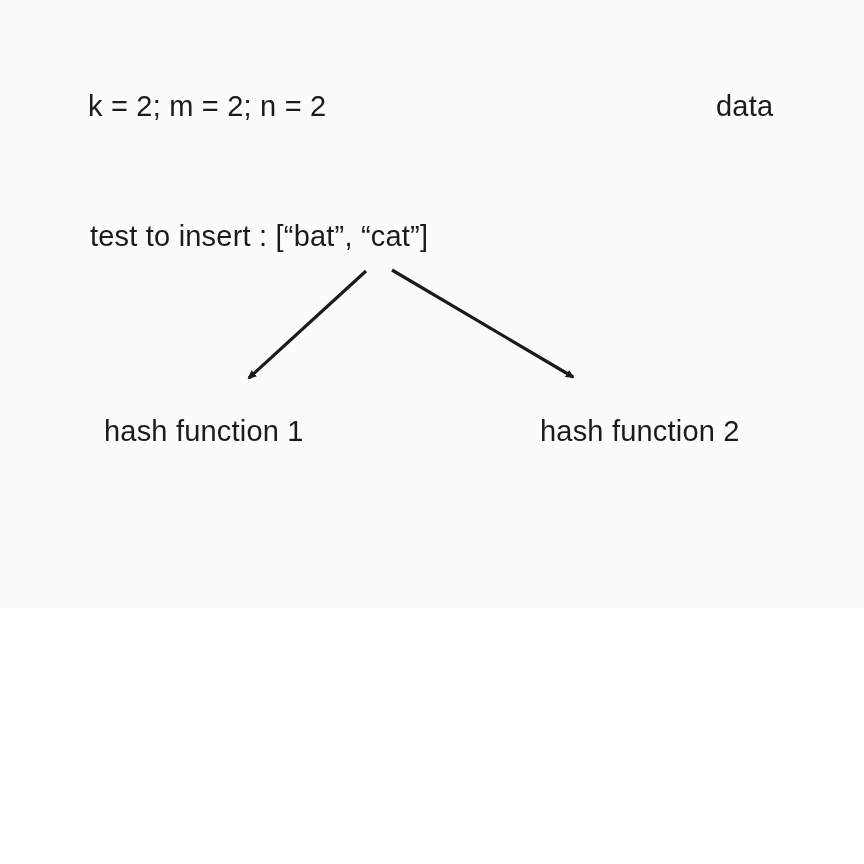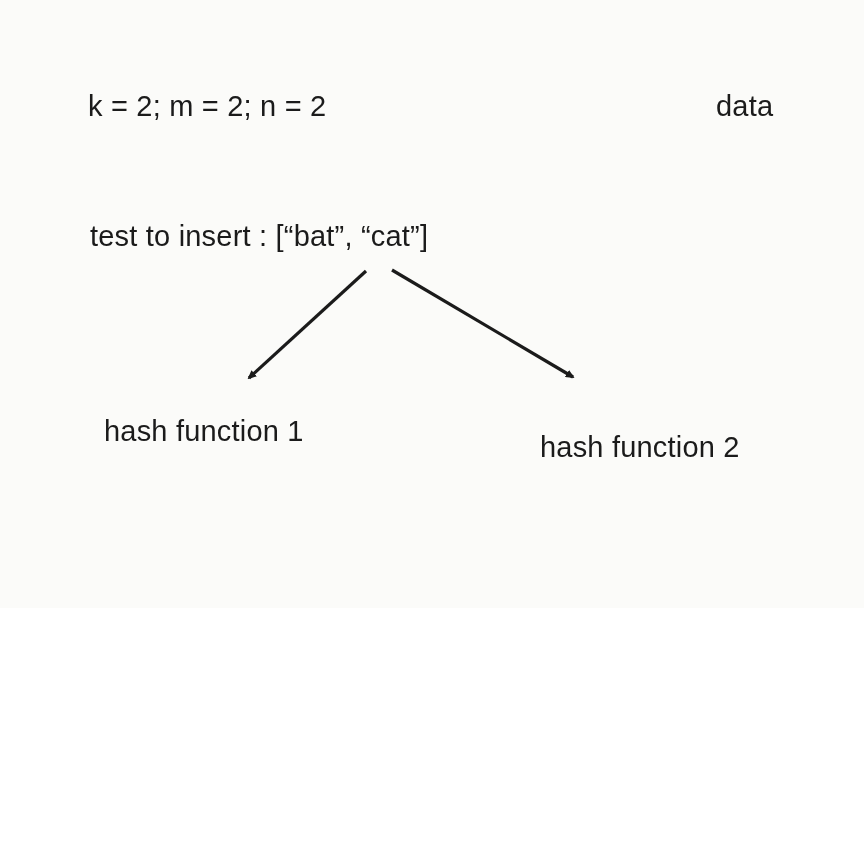--- a/index.html
+++ b/index.html
@@ -24,21 +24,21 @@
     position: absolute;
     font-size: 29px;
     line-height: 1.15;
     white-space: nowrap;
     letter-spacing: 0.2px;
   }
   .params-text        { left: 88px;  top: 90px;  }
   .test-label         { left: 716px; top: 90px;  }
   .data-insert-text   { left: 90px;  top: 220px; }
   .hash-fn-1-label    { left: 104px;  top: 415px; }
-  .hash-fn-2-label    { left: 540px; top: 415px; margin-top: 16px; }
+  .hash-fn-2-label    { left: 540px; top: 415px; }
   .filter-text        { left: 245px; top: 637px; }
   .arrows-svg {
     position: absolute;
     left: 0;
     top: 0;
     width: 864px;
     height: 864px;
     pointer-events: none;
   }
 </style>

